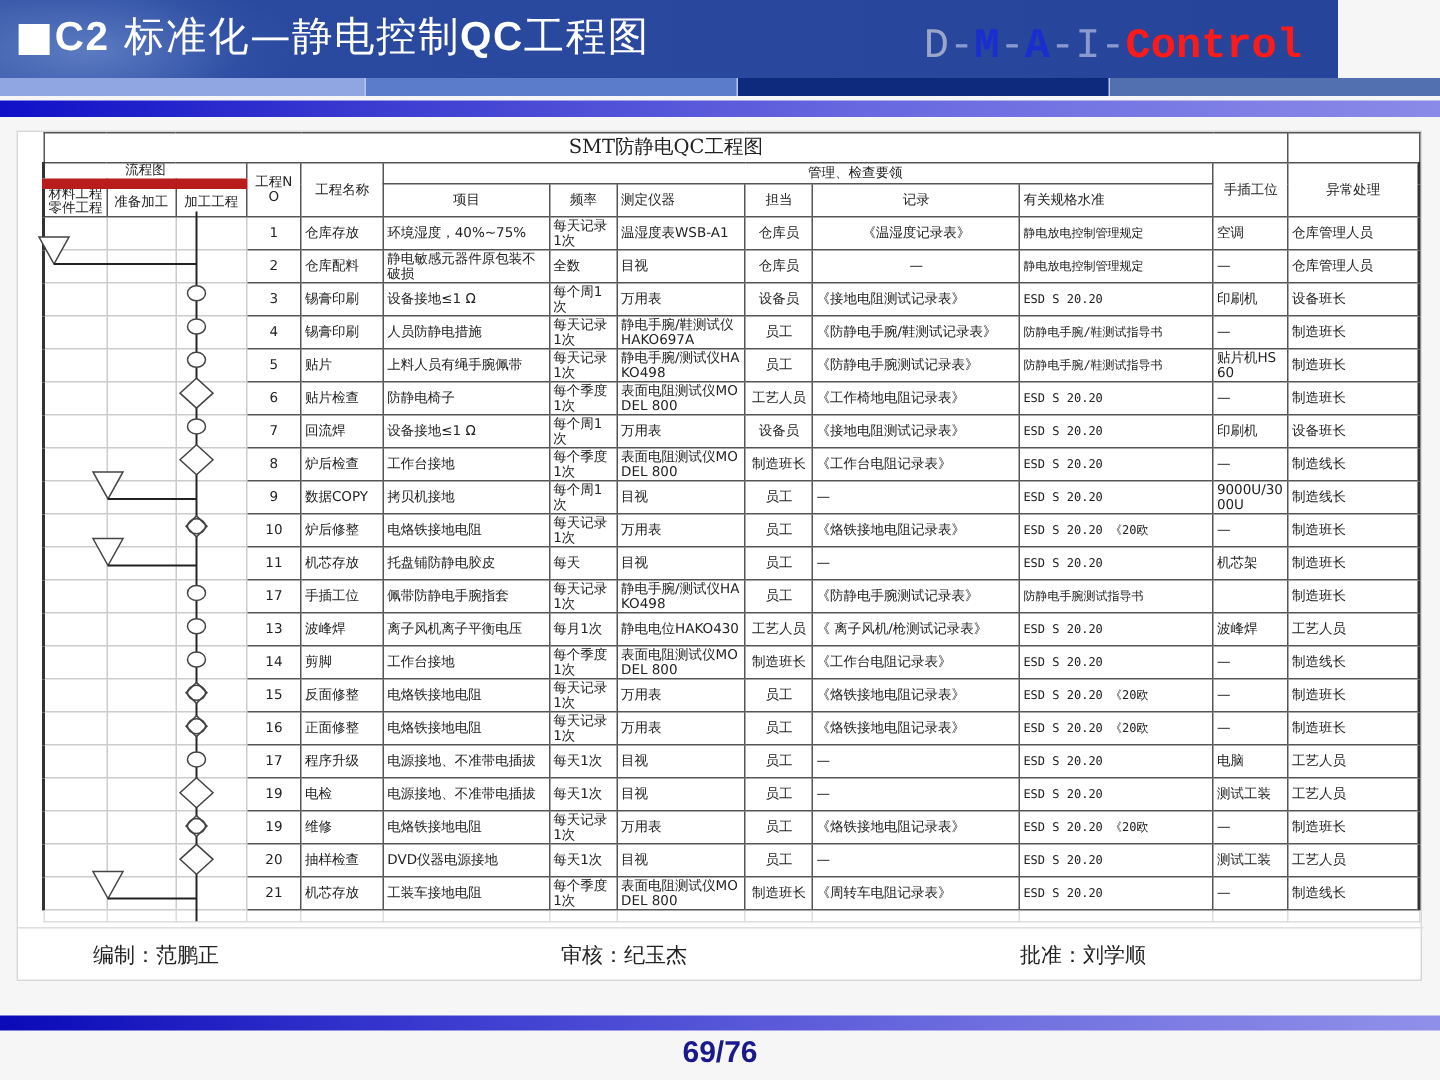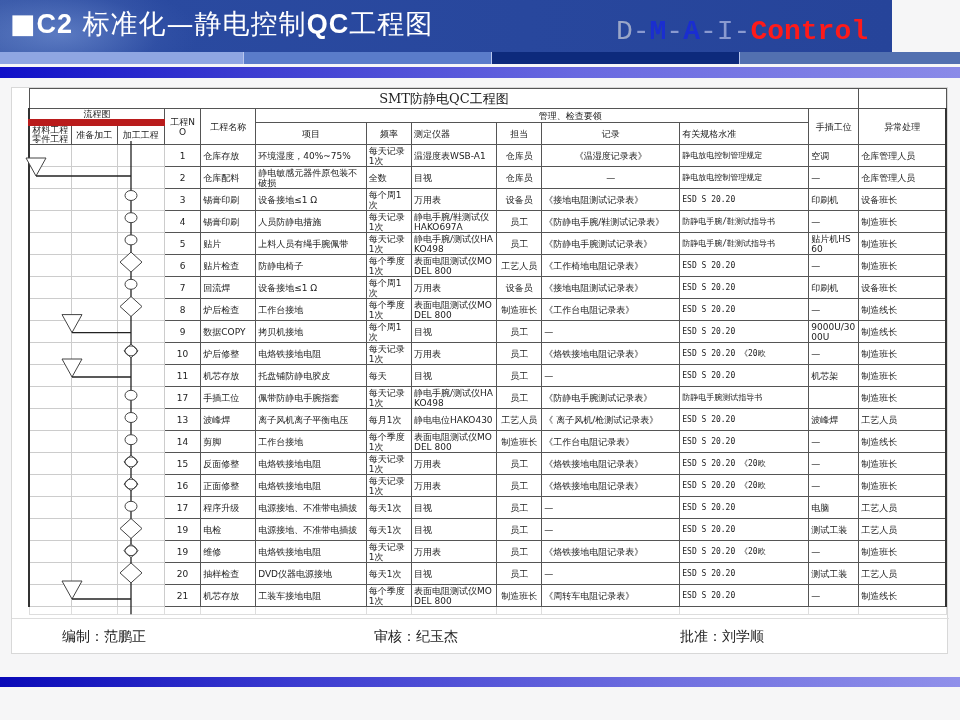--- a/index.html
+++ b/index.html
@@ -484,13 +484,14 @@
       </svg>
 
     <div class="signoff">
       <span style="left:50px">编制：范鹏正</span>
       <span style="left:362px">审核：纪玉杰</span>
       <span style="left:668px">批准：刘学顺</span>
     </div>
   </div>
 
   <div class="bottom-band"></div>
+  <div class="page-num">69/76</div>
 </div>
 
 </body></html>

